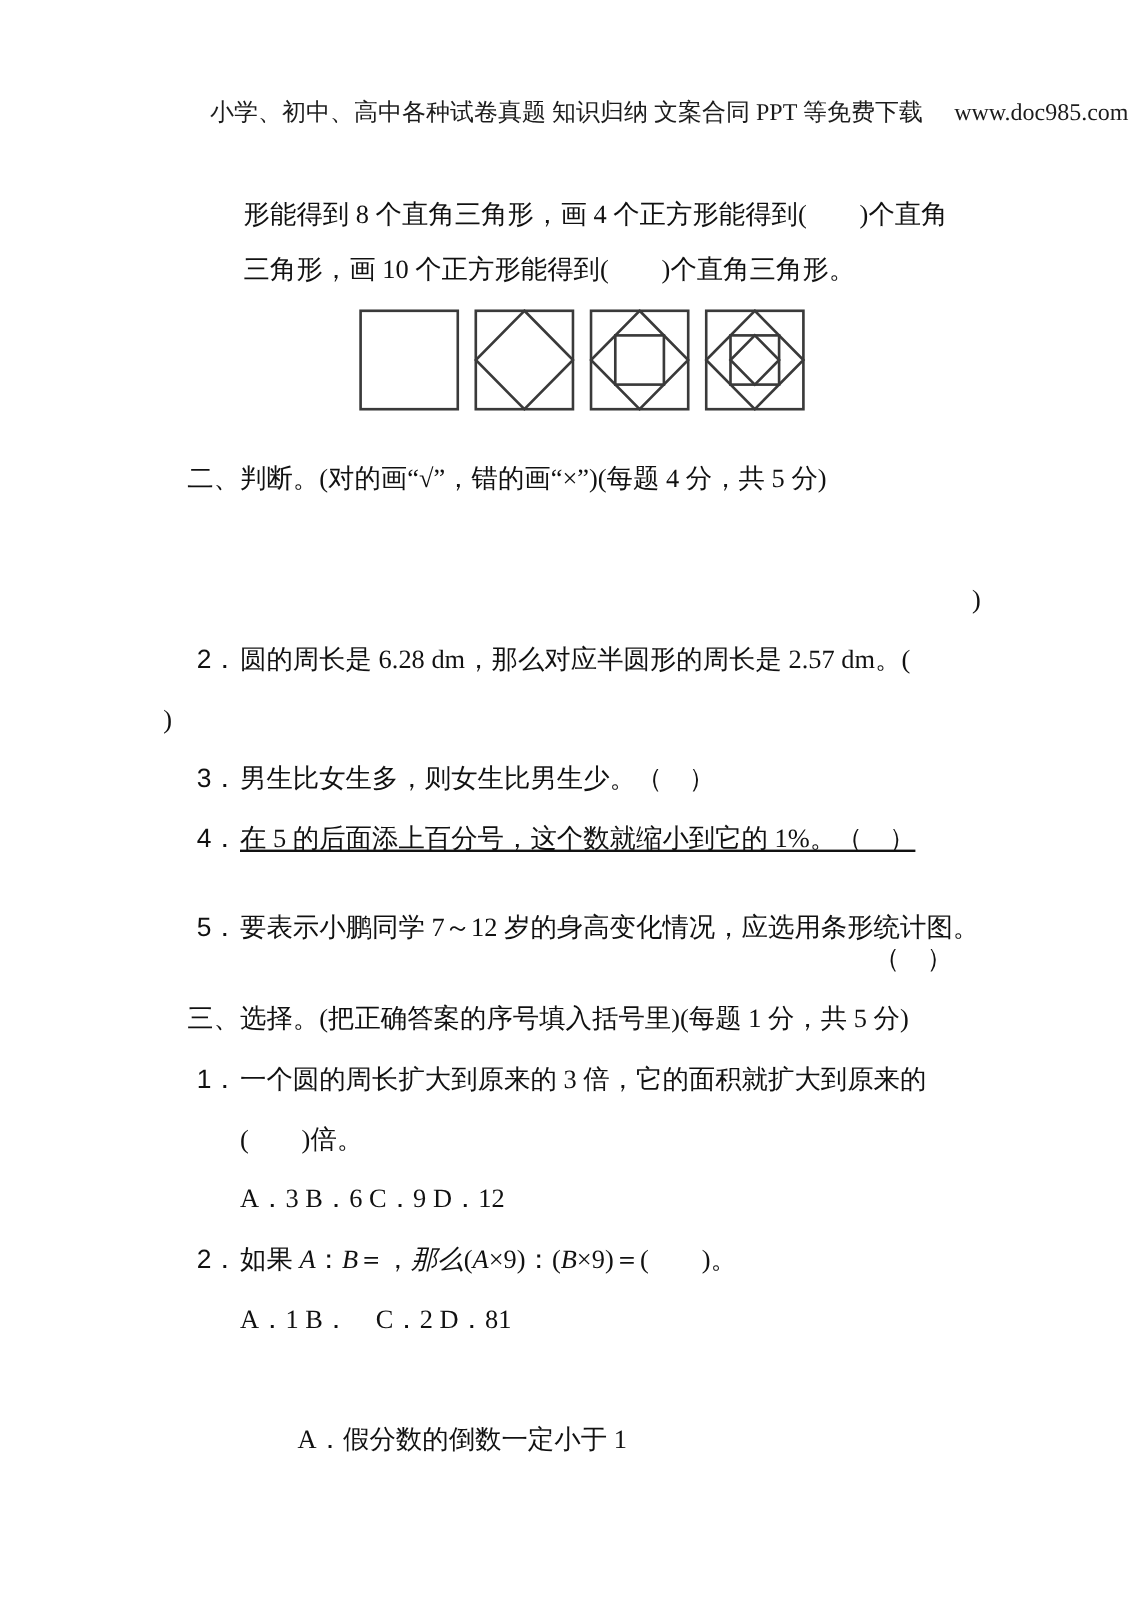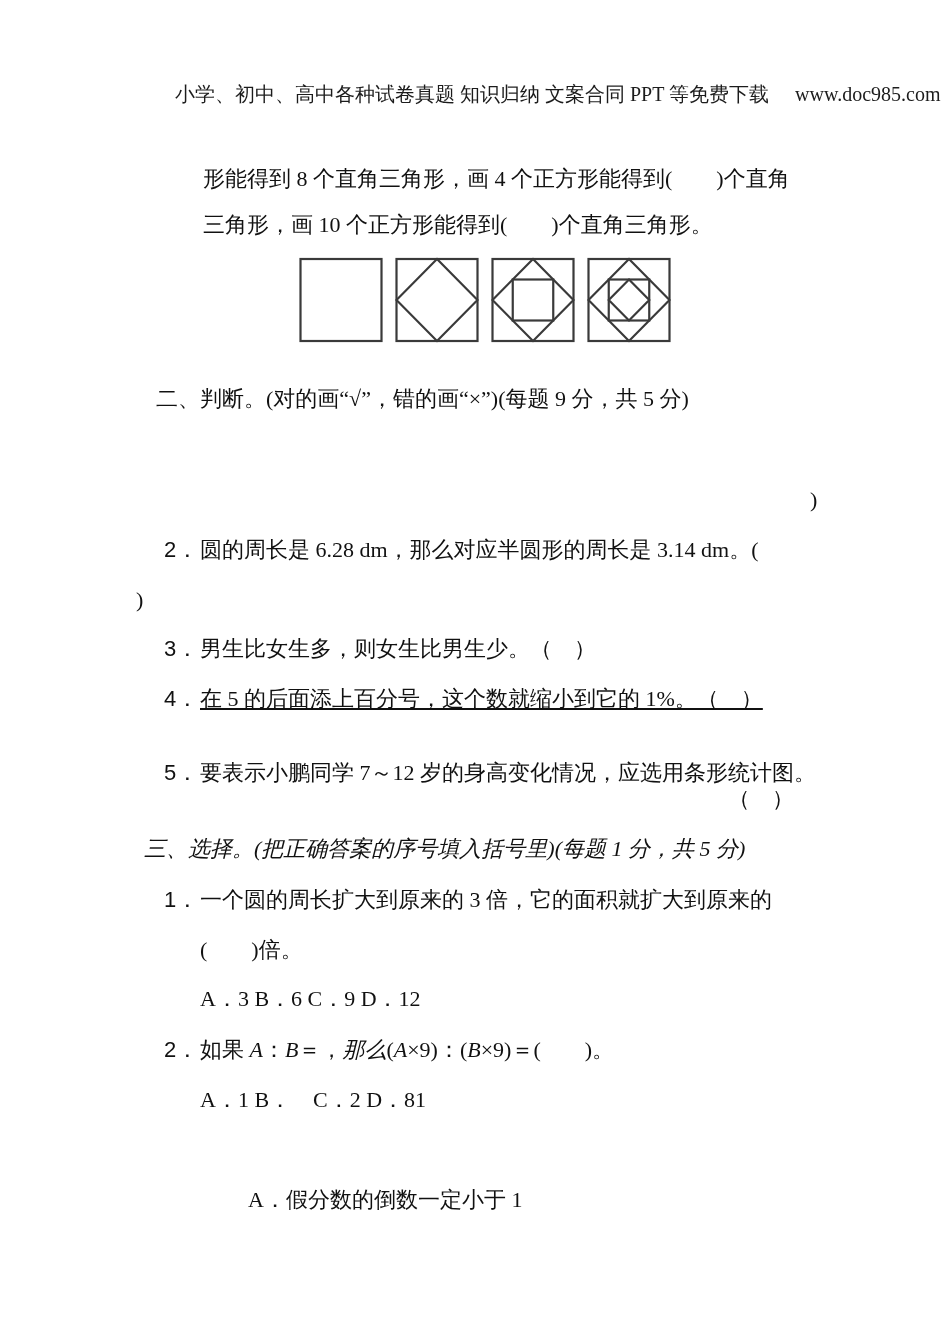--- a/index.html
+++ b/index.html
@@ -77,35 +77,35 @@
       <rect x="21.75" y="22.5" width="40.5" height="41"></rect>
     </svg>
     <svg width="84" height="86" viewBox="0 0 84 86">
       <rect x="1.5" y="2" width="81" height="82"></rect>
       <polygon points="42,2 82.5,43 42,84 1.5,43"></polygon>
       <rect x="21.75" y="22.5" width="40.5" height="41"></rect>
       <polygon points="42,22.5 62.25,43 42,63.5 21.75,43"></polygon>
     </svg>
   </div>
 
-  <div class="line" style="top:386px; left:156px;">二、判断。(对的画“√”，错的画“×”)(每题 9 分，共 5 分)</div>
+  <div class="line" style="top:386px; left:156px;">二、判断。(对的画“√”，错的画“×”)(每题 4 分，共 5 分)</div>
 
   <div class="line" style="top:487px; left:810px;">)</div>
 
-  <div class="line" style="top:537px; left:164px;"><span class="qnum">2．</span><span>圆的周长是 6.28 dm，那么对应半圆形的周长是 3.14 dm。(</span></div>
+  <div class="line" style="top:537px; left:164px;"><span class="qnum">2．</span><span>圆的周长是 6.28 dm，那么对应半圆形的周长是 2.57 dm。(</span></div>
   <div class="line" style="top:587px; left:136px;">)</div>
 
   <div class="line" style="top:636px; left:164px;"><span class="qnum">3．</span><span>男生比女生多，则女生比男生少。（　）</span></div>
 
   <div class="line" style="top:686px; left:164px;text-decoration:underline;"><span class="qnum">4．</span><span>在 5 的后面添上百分号，这个数就缩小到它的 1%。（　）</span></div>
 
   <div class="line" style="top:760px; left:164px;"><span class="qnum">5．</span><span>要表示小鹏同学 7～12 岁的身高变化情况，应选用条形统计图。</span></div>
   <div class="line" style="top:786px; left:728px;">（　）</div>
 
-  <div class="line" style="top:836px; left:144px;font-style:italic;">三、选择。(把正确答案的序号填入括号里)(每题 1 分，共 5 分)</div>
+  <div class="line" style="top:836px; left:156px;">三、选择。(把正确答案的序号填入括号里)(每题 1 分，共 5 分)</div>
 
   <div class="line" style="top:887px; left:164px;"><span class="qnum">1．</span><span>一个圆的周长扩大到原来的 3 倍，它的面积就扩大到原来的</span></div>
   <div class="line" style="top:937px; left:200px;">(　　)倍。</div>
   <div class="line" style="top:986px; left:200px;">A．3 B．6 C．9 D．12</div>
 
   <div class="line" style="top:1037px; left:164px;"><span class="qnum">2．</span><span><span>如果 </span><span class="it">A</span><span>：</span><span class="it">B</span><span>＝，</span><span class="it">那么</span><span>(</span><span class="it">A</span><span>×9)：(</span><span class="it">B</span><span>×9)＝(　　)。</span></span></div>
   <div class="line" style="top:1087px; left:200px;">A．1 B．　C．2 D．81</div>
 
   <div class="line" style="top:1187px; left:200px;margin-left:48px;">A．假分数的倒数一定小于 1</div>
 

